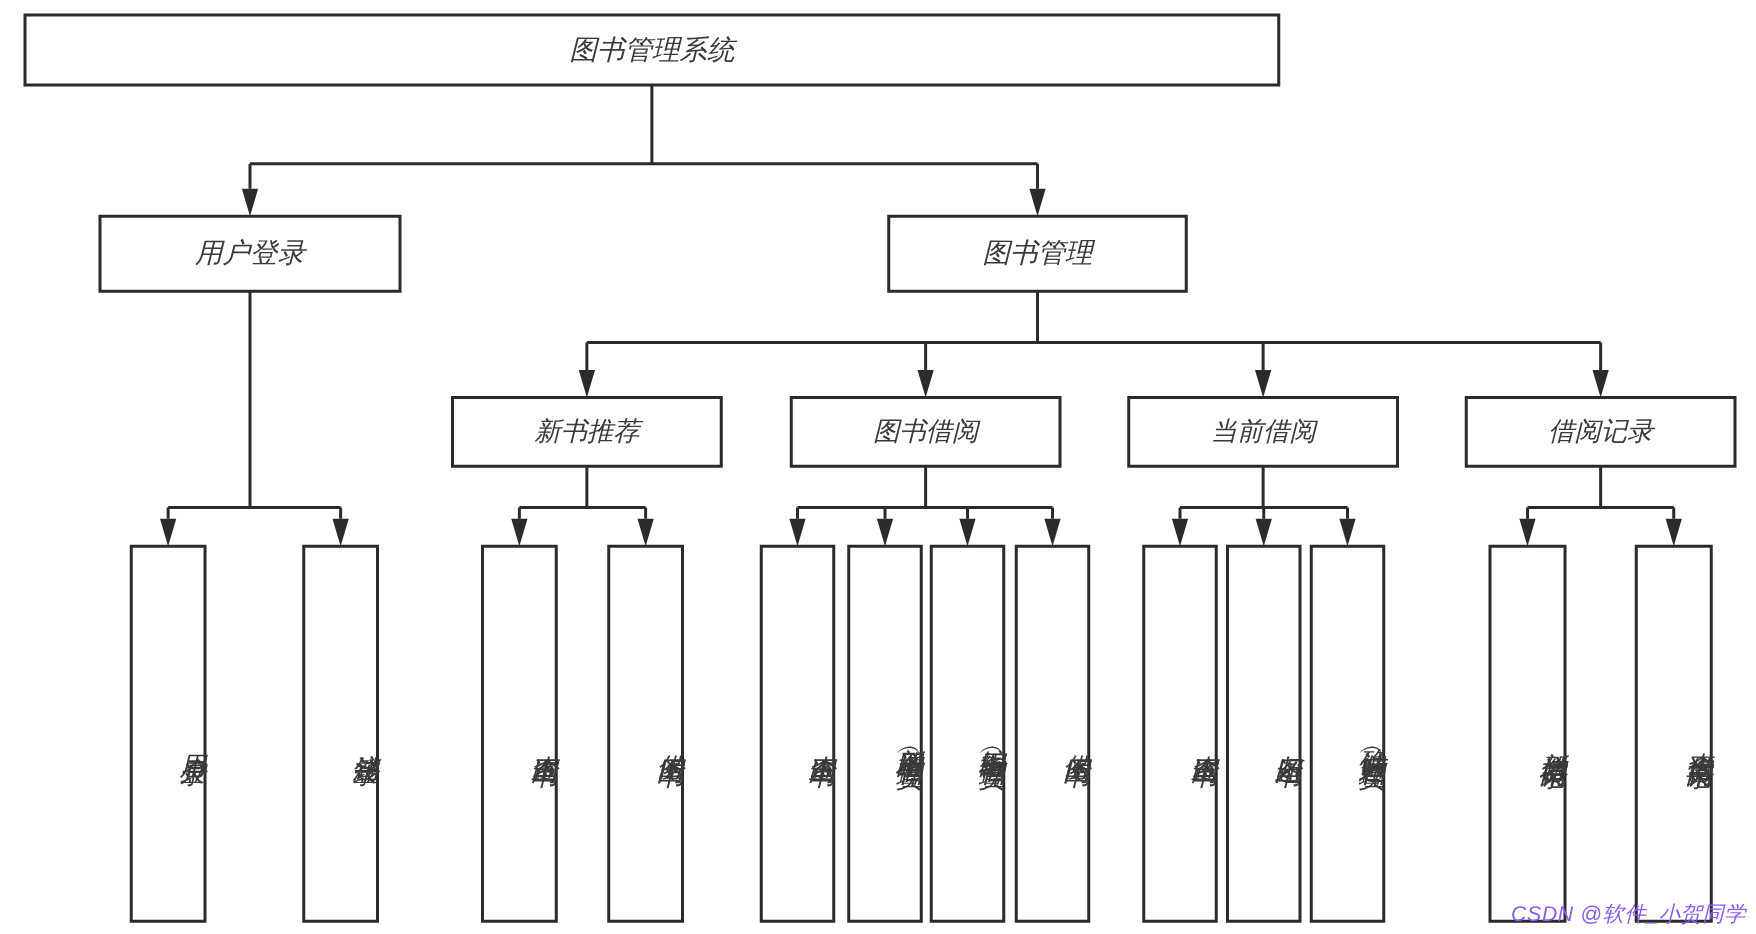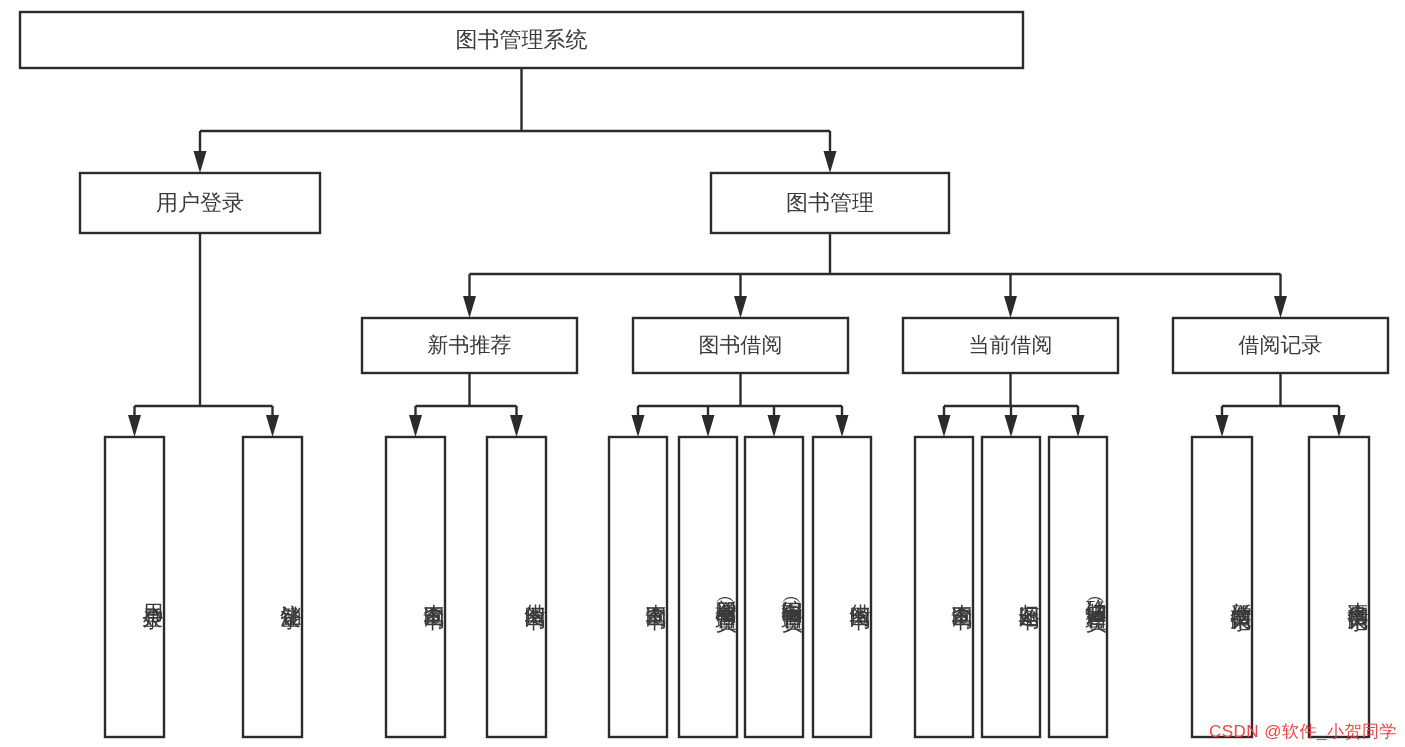--- a/index.html
+++ b/index.html
@@ -2,21 +2,21 @@
 <html><head>
 <meta charset="utf-8">
 <style>
   html,body{margin:0;padding:0;background:#ffffff;}
   body{
     width:1405px;height:747px;
     font-family:"Liberation Sans","DejaVu Sans",sans-serif;
     overflow:hidden;
     position:relative;
   }
-  #diagram-root{position:relative;width:1405px;height:747px;background:#fff;}
+  #diagram-root{position:relative;width:1405px;height:747px;background:#fff;font-style:italic;}
   svg.diagram{position:absolute;left:0;top:0;width:1405px;height:747px;}
 
   .node-rect{fill:#ffffff;stroke:#2b2b2b;stroke-width:2.4;}
   .connector{stroke:#2b2b2b;stroke-width:2.4;fill:none;stroke-linecap:butt;}
   .arrow-head{fill:#2b2b2b;stroke:none;}
 
   .node-label{
     font-family:"Liberation Sans","DejaVu Sans",sans-serif;
     fill:#3a3a3a;
     font-size:21px;
@@ -42,21 +42,21 @@
     align-items:flex-start;
     justify-content:center;
     pointer-events:none;
   }
   .watermark{
     position:absolute;
     right:8px;
     bottom:4px;
     font-family:"Liberation Sans","DejaVu Sans",sans-serif;
     font-size:17px;
-    color:#ef4444;
+    color:#8b5cf6;
     white-space:nowrap;
     letter-spacing:0.5px;
     margin-left:43px;
   }
 </style>
 </head>
 <body>
 
 <div id="diagram-root">
   <svg class="diagram" id="diagram-svg" viewBox="0 0 1405 747">

